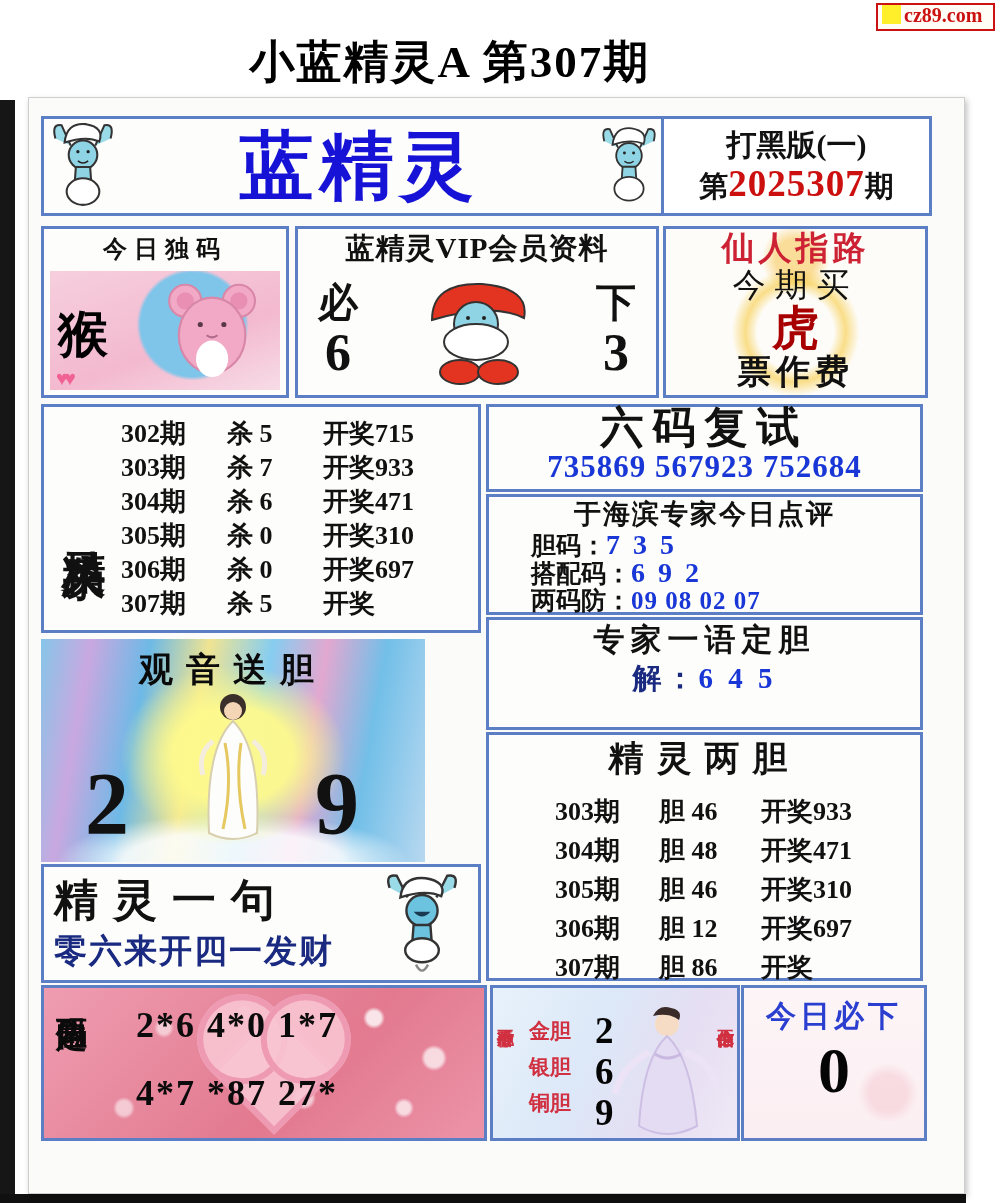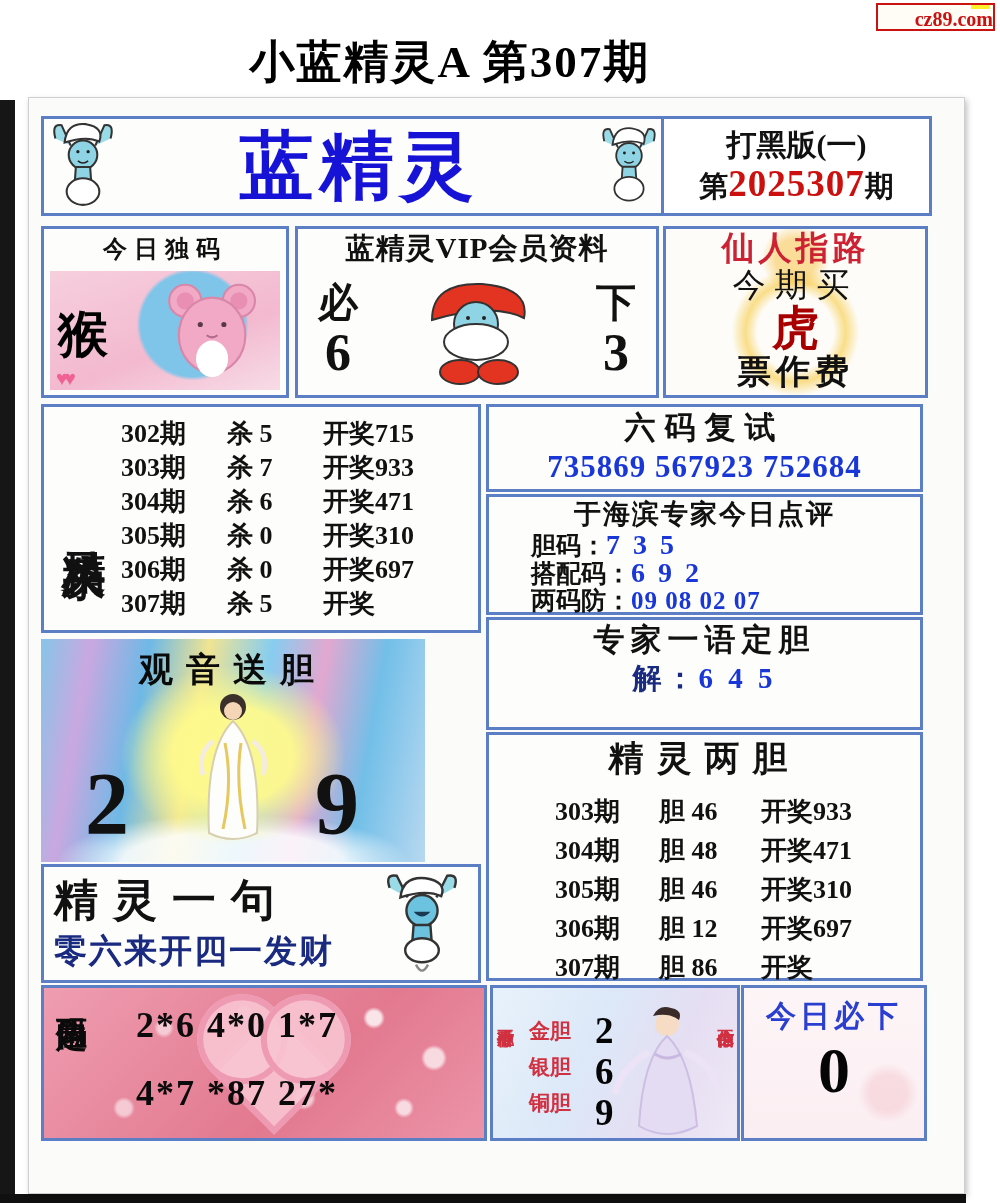--- a/index.html
+++ b/index.html
@@ -15,21 +15,21 @@
   body{
     width:1000px;height:1203px;position:relative;overflow:hidden;
     font-family:"Liberation Serif","DejaVu Serif",serif;color:#111;
   }
   
   .scan-left{position:absolute;left:0;top:100px;width:15px;height:1103px;background:#161616;}
   .scan-bottom{position:absolute;left:0;top:1194px;width:966px;height:9px;background:#101010;}
 
   
   .badge{position:absolute;left:876px;top:3px;width:119px;height:28px;border:2px solid #cc1111;
-         background:#fffdf5;display:flex;align-items:flex-end;flex-direction:column;}
+         background:#fffdf5;display:flex;align-items:flex-start;}
   .badge .sq{width:19px;height:19px;background:#ffee2a;margin:0 3px 0 4px;}
   .badge .site{color:#cc1111;font-size:20px;font-weight:bold;line-height:20px;}
 
   .main-title{position:absolute;left:175px;top:32px;width:550px;text-align:center;
               font-size:45px;font-weight:bold;letter-spacing:2px;color:#000;}
 
   
   .sheet{position:absolute;left:28px;top:97px;width:937px;height:1097px;
          background:#fbfbf9;border:1px solid #cfcfcf;box-shadow:2px 3px 6px rgba(0,0,0,.25);}
   .box{position:absolute;border:3px solid var(--line);background:#fdfdfc;}
@@ -77,21 +77,21 @@
   .b-kill{left:12px;top:306px;width:440px;height:229px;display:flex;align-items:center;}
   .vtitle{writing-mode:vertical-rl;text-orientation:upright;font-weight:bold;}
   .b-kill .vtitle{font-size:44px;letter-spacing:2px;padding:4px 2px 4px 10px;}
   .b-kill .rows{flex:1;display:flex;flex-direction:column;justify-content:center;gap:3px;padding-left:6px;}
   .jrow{display:flex;font-size:26px;font-weight:bold;line-height:31px;}
   .jrow .c1{width:106px;}
   .jrow .c2{width:96px;}
 
   
   .b-six{left:457px;top:306px;width:437px;height:88px;text-align:center;}
-  .b-six .t{font-size:31px;font-weight:bold;letter-spacing:9px;line-height:42px;}
+  .b-six .t{font-size:43px;font-weight:bold;letter-spacing:9px;line-height:42px;}
   .b-six .codes{font-size:31px;font-weight:bold;color:var(--val-blue);letter-spacing:1px;line-height:36px;}
 
   .b-exp{left:457px;top:396px;width:437px;height:121px;}
   .b-exp .t{font-size:27px;font-weight:bold;letter-spacing:2px;line-height:34px;text-align:center;}
   .erow{display:flex;align-items:baseline;padding-left:42px;line-height:27px;}
   .erow .lab{font-size:25px;font-weight:bold;}
   .erow .val{font-size:28px;font-weight:bold;color:var(--val-blue);letter-spacing:3px;}
   .erow.small .val{font-size:25px;letter-spacing:1px;}
 
   .b-phrase{left:457px;top:519px;width:437px;height:113px;text-align:center;}

